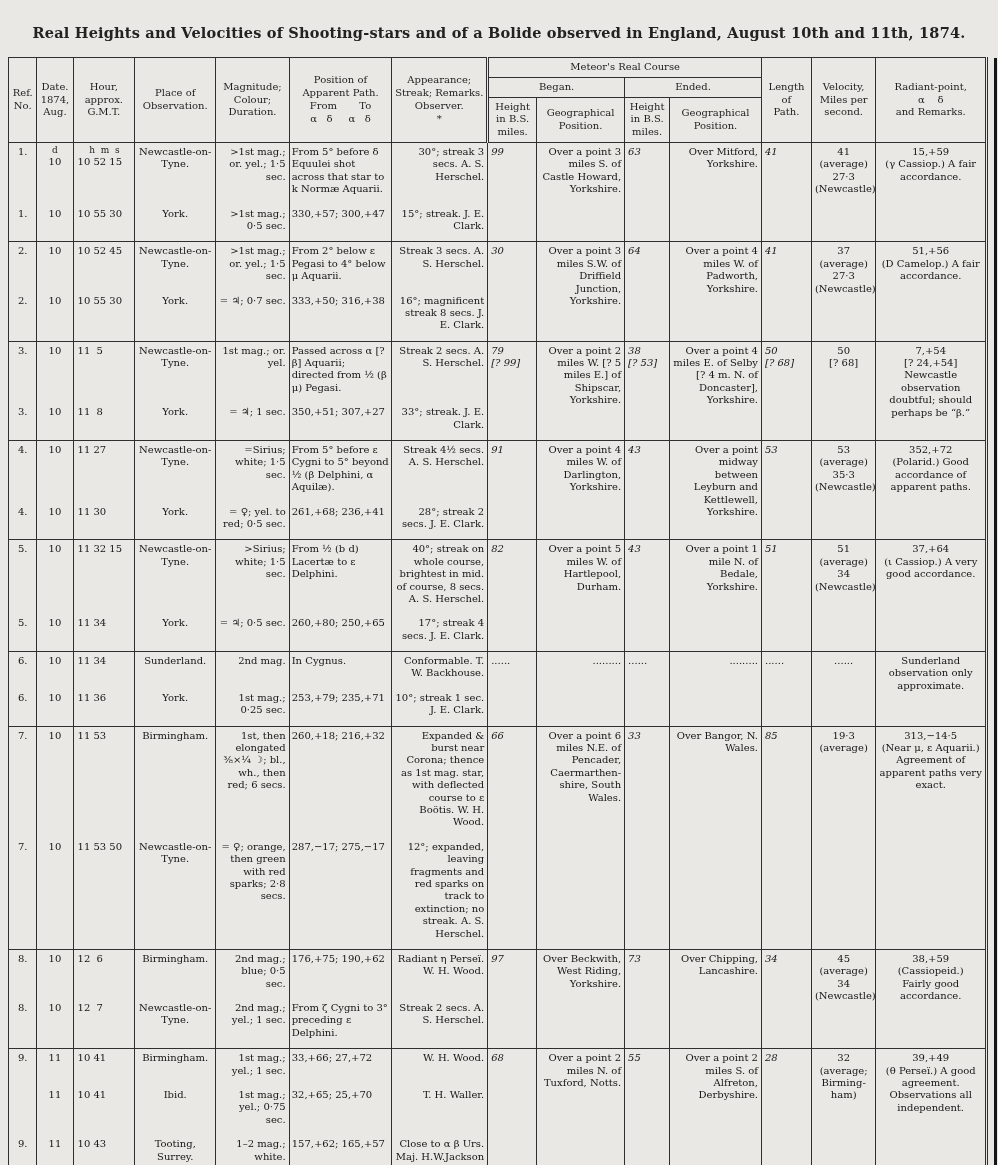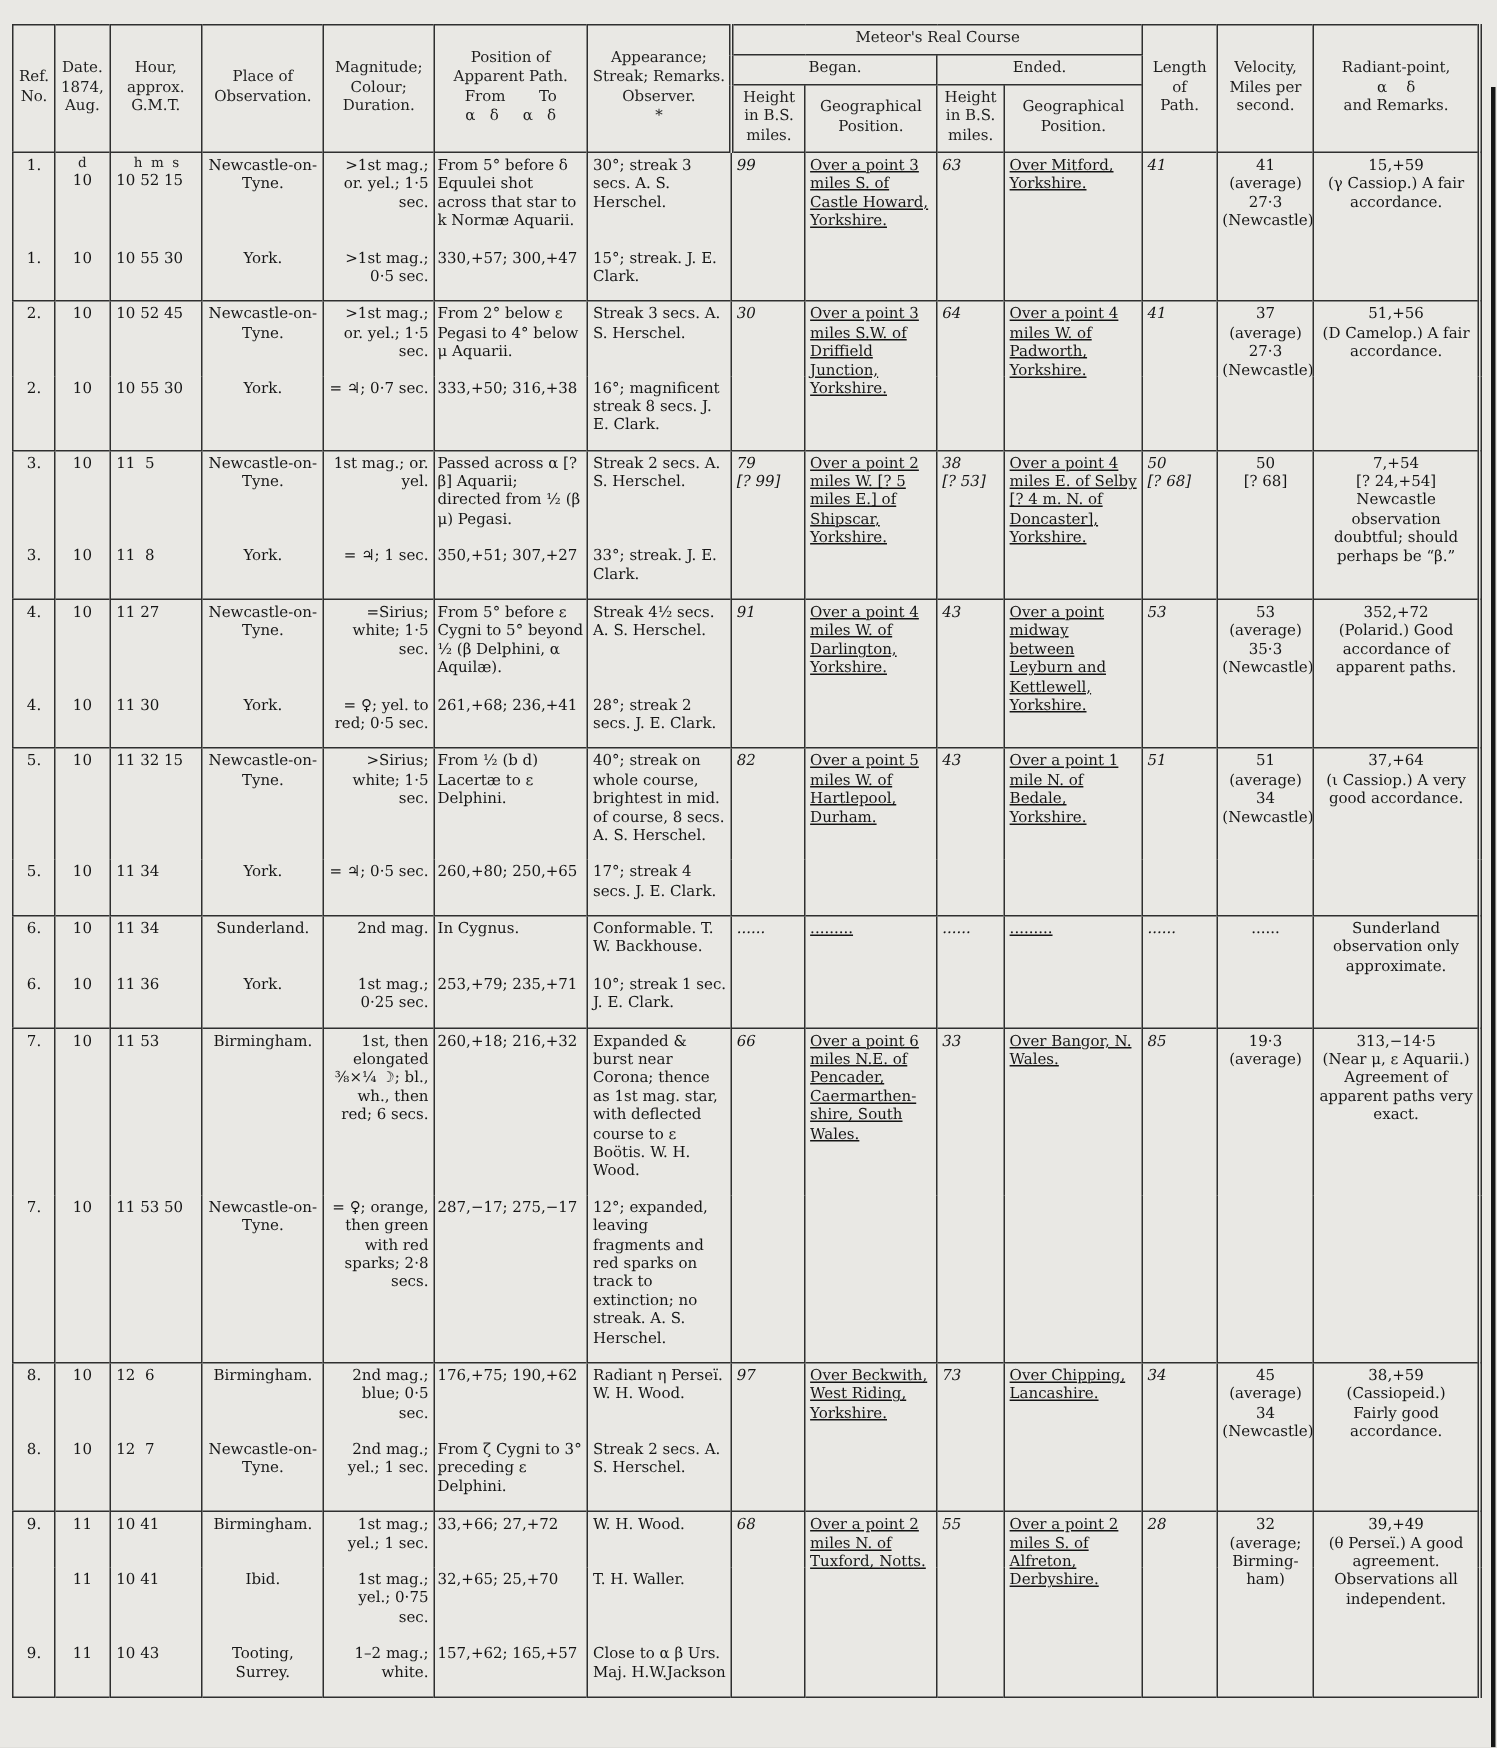--- a/index.html
+++ b/index.html
@@ -32,32 +32,33 @@
     white-space:pre-line; overflow:hidden;
   }
   td:first-child { border-left:none; }
   tr.group-start td { border-top:1px solid #2f2f2f; }
   td.c-ref  { text-align:center; padding-left:1px; padding-right:1px; }
   td.c-date { text-align:center; }
   td.c-hour { white-space:pre; padding-left:4px; }
   td.c-place{ text-align:center; }
   td.c-mag  { text-align:right; }
   td.c-pos  { text-align:left; padding-left:2px; padding-right:2px;margin-top:24px; }
-  td.c-app  { text-align:left; }
+  td.c-app  { text-align:right; }
   td.c-hb, td.c-he, td.c-len { text-align:left;font-style:italic; }
-  td.c-gb, td.c-ge { text-align:left;text-decoration:underline; }
+  td.c-gb, td.c-ge { text-align:right; }
   td.c-vel, td.c-rad { text-align:center; }
   .unit { font-size:9px; line-height:1.1; color:#222; text-align:center; }
   td.c-hour .unit { text-align:center; white-space:pre; }
   .scan-right  { position:absolute; top:58px; bottom:0; right:1px; width:3px; background:#161616; }
 </style>
 </head>
 <body>
 
 <div class="page">
+  <div class="title">Real Heights and Velocities of Shooting-stars and of a Bolide observed in England, August 10th and 11th, 1874.</div>
 
   <div class="table-wrap">
     <table class="meteor">
       <colgroup>
         <col style="width:2.9%">
           <col style="width:3.7%">
           <col style="width:6.3%">
         <col style="width:8.3%">
           <col style="width:7.5%">
           <col style="width:10.5%">

